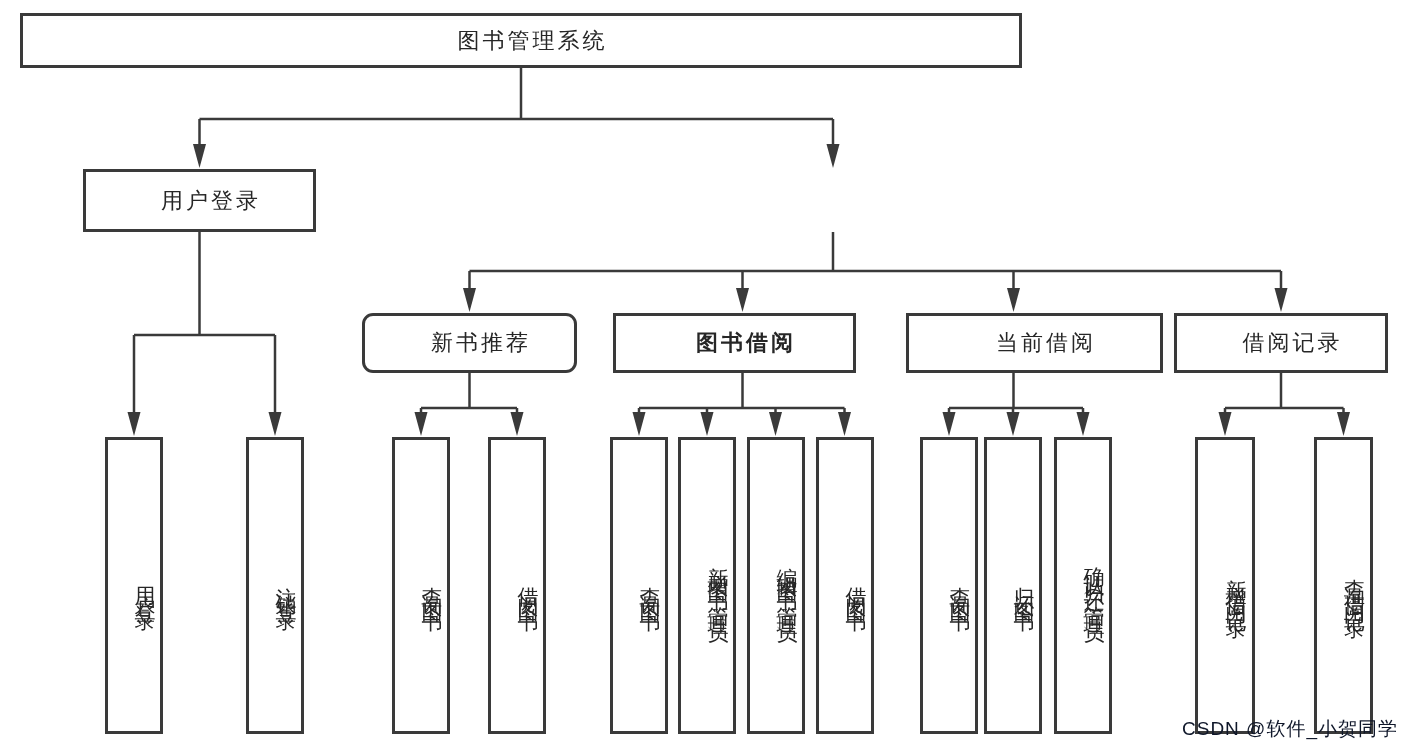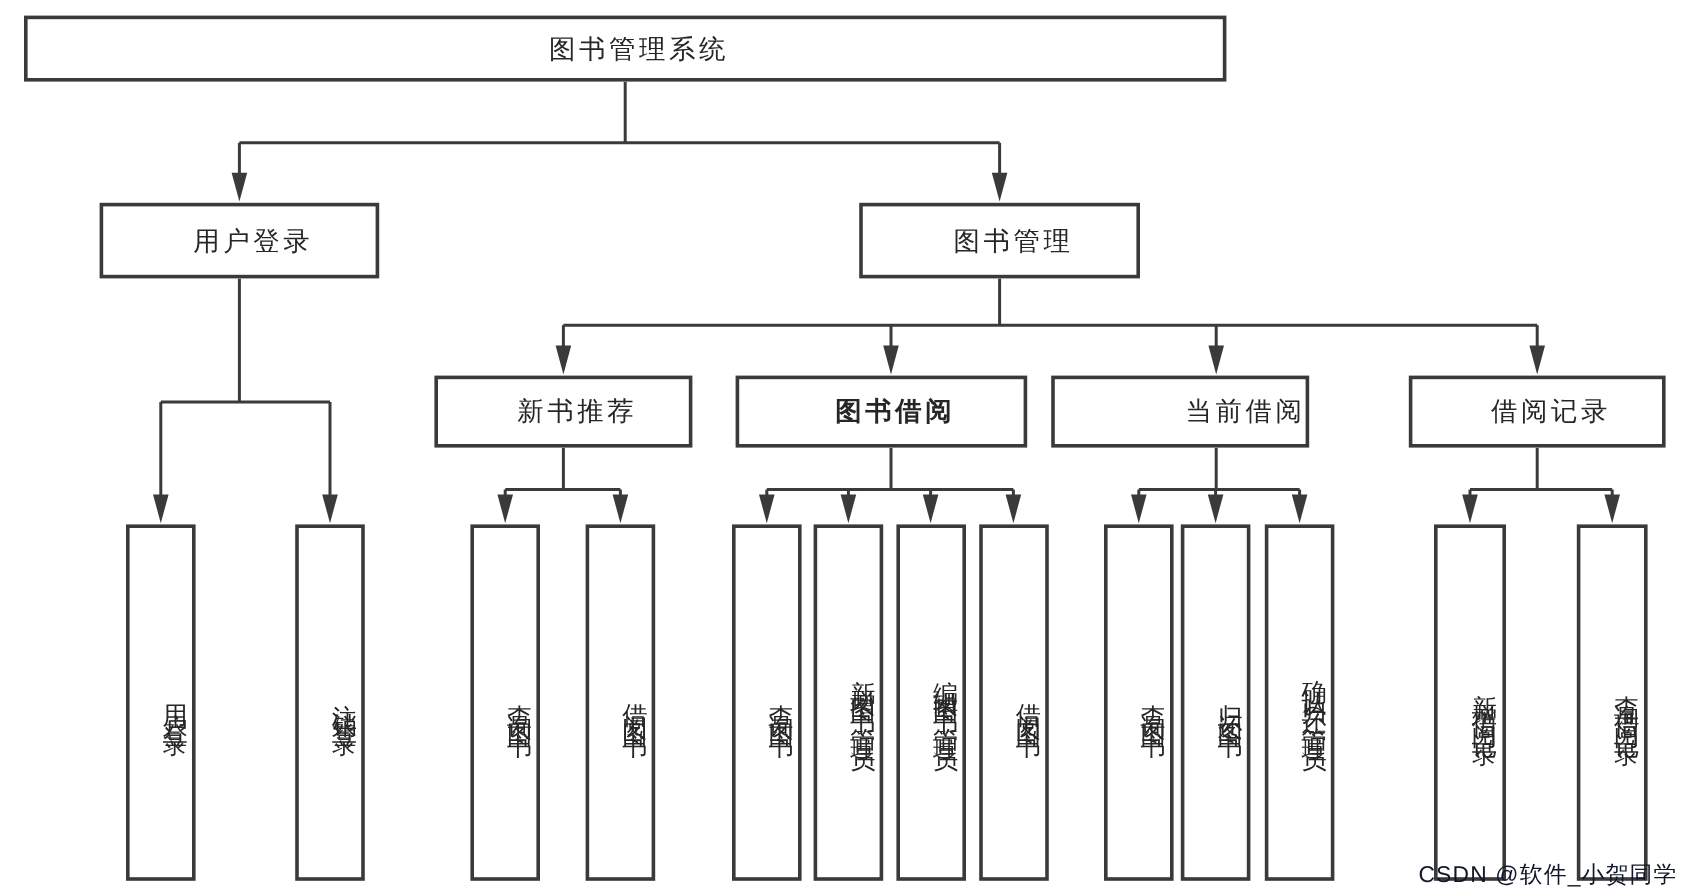--- a/index.html
+++ b/index.html
@@ -142,31 +142,28 @@
     </g>
   </svg>
 
   <div class="node" style="left:20px; top:13px; width:1002px; height:55px;">
     <span class="h-label">图书管理系统</span>
   </div>
 
   <div class="node" style="left:83px; top:169px; width:233px; height:63px;">
     <span class="h-label">用户登录</span>
   </div>
-  <div class="node" style="left:716px; top:169px; width:234px; height:63px;">
-    <span class="h-label">图书管理</span>
-  </div>
-
-  <div class="node" style="left:362px; top:313px; width:215px; height:60px;">
+
+  <div class="node" style="left:362px; top:313px; width:215px; height:60px;border-radius:11px;">
     <span class="h-label">新书推荐</span>
   </div>
   <div class="node" style="left:613px; top:313px; width:243px; height:60px;font-weight:bold;">
     <span class="h-label">图书借阅</span>
   </div>
-  <div class="node" style="left:876px; top:313px; width:215px; height:60px;justify-content:flex-end;">
+  <div class="node" style="left:906px; top:313px; width:257px; height:60px;">
     <span class="h-label">当前借阅</span>
   </div>
   <div class="node" style="left:1174px; top:313px; width:214px; height:60px;">
     <span class="h-label">借阅记录</span>
   </div>
 
   <div class="node leaf" style="left:105px;">
     <span class="v-label">用户登录</span>
   </div>
   <div class="node leaf" style="left:246px;">

